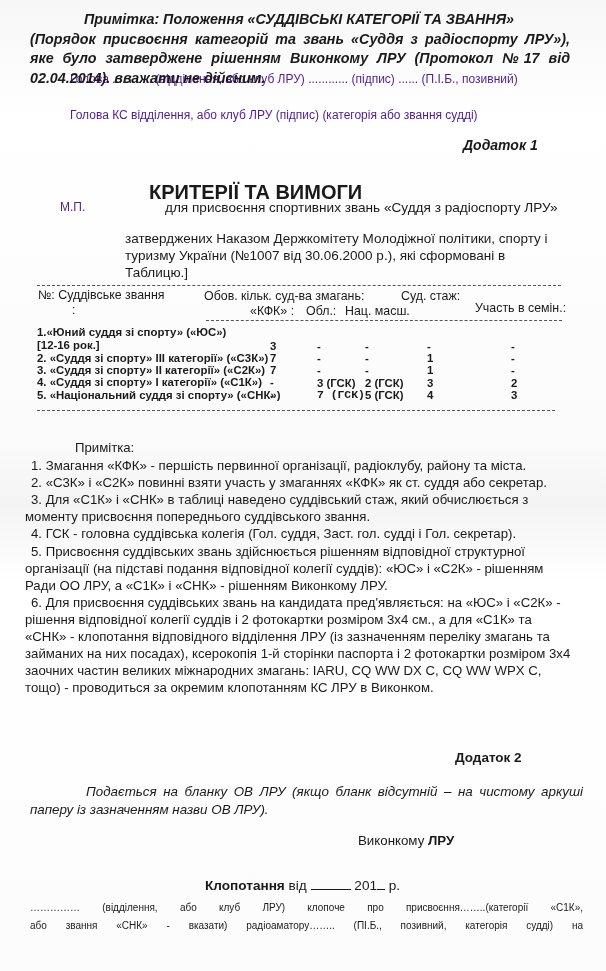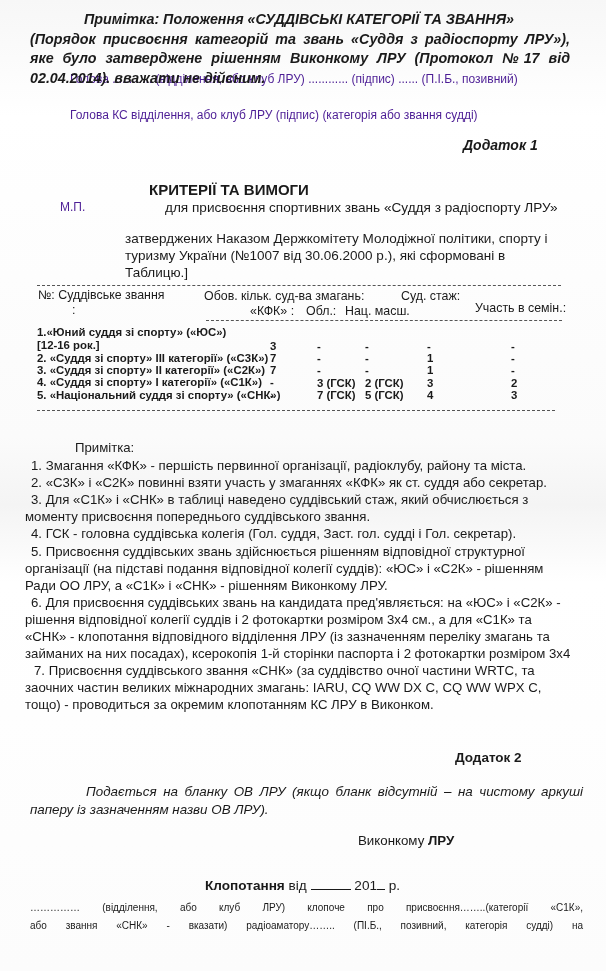--- a/index.html
+++ b/index.html
@@ -26,21 +26,21 @@
       left: 30px; top: 10px; width: 540px;
       font-size: 14.3px; line-height: 19.5px;
       white-space: normal;
     }
     #top-note .l1 { display: block; padding-left: 54px; }
     #top-note .jl { display: block; text-align: justify; text-align-last: justify; }
     #top-note .last { display: block; }
 
     #annex1 { left: 463px; top: 137px; font-size: 14px; }
 
-    #criteria-title { left: 149px; top: 181px; font-size: 15px; }
+    #criteria-title { left: 149px; top: 181px; font-size: 20px; }
     #criteria-subtitle { left: 165px; top: 200px; font-size: 13.6px; }
 
     #extract {
       left: 125px; top: 230px; width: 445px;
       font-size: 13.5px; line-height: 17px; white-space: normal;
     }
 
     .dash-line {
       position: absolute;
       height: 0;
@@ -150,42 +150,41 @@
 
 <div class="abs td" style="left:37px;top:376px;">4. «Суддя зі спорту» І категорії» («С1К»)</div>
 <div class="abs td" style="left:270px;top:376px;">-</div>
 <div class="abs td" style="left:317px;top:377px;">3 (ГСК)</div>
 <div class="abs td" style="left:365px;top:377px;">2 (ГСК)</div>
 <div class="abs td" style="left:427px;top:377px;">3</div>
 <div class="abs td" style="left:511px;top:377px;">2</div>
 
 <div class="abs td" style="left:37px;top:389px;">5. «Національний суддя зі спорту» («СНК»)</div>
 <div class="abs td" style="left:270px;top:389px;">-</div>
-<div class="abs td" style="left:317px;top:389px;">7 (ГСК)</div>
+<div class="abs td" style="left:317px;top:389px;font-family:Liberation Mono, monospace;">7 (ГСК)</div>
 <div class="abs td" style="left:365px;top:389px;">5 (ГСК)</div>
 <div class="abs td" style="left:427px;top:389px;">4</div>
 <div class="abs td" style="left:511px;top:389px;">3</div>
 
 <div class="dash-line" style="left:37px;top:410px;width:518px;"></div>
 
 <div id="notes" class="abs">
   <span class="title">Примітка:</span>
   <span class="n">1. Змагання «КФК» - першість первинної організації, радіоклубу, району та міста.</span>
   <span class="n">2. «С3К» і «С2К» повинні взяти участь у змаганнях «КФК» як ст. суддя або секретар.</span>
   <span class="n">3. Для «С1К» і «СНК» в таблиці наведено суддівський стаж, який обчислюється з</span>
   <span class="cont">моменту присвоєння попереднього суддівського звання.</span>
   <span class="n">4. ГСК - головна суддівська колегія (Гол. суддя, Заст. гол. судді і Гол. секретар).</span>
   <span class="n">5. Присвоєння суддівських звань здійснюється рішенням відповідної структурної</span>
   <span class="cont">організації (на підставі подання відповідної колегії суддів): «ЮС» і «С2К» - рішенням</span>
   <span class="cont">Ради ОО ЛРУ, а «С1К» і «СНК» - рішенням Виконкому ЛРУ.</span>
   <span class="n">6. Для присвоєння суддівських звань на кандидата пред'являється: на «ЮС» і «С2К» -</span>
   <span class="cont">рішення відповідної колегії суддів і 2 фотокартки розміром 3х4 см., а для «С1К» та</span>
   <span class="cont">«СНК» - клопотання відповідного відділення ЛРУ (із зазначенням переліку змагань та</span>
   <span class="cont">займаних на них посадах), ксерокопія 1-й сторінки паспорта і 2 фотокартки розміром 3х4</span>
-  <span class="n n7">7. Присвоєння суддівського звання «СНК» (за суддівство очної частини WRTC, та</span>
   <span class="cont">заочних частин великих міжнародних змагань:  IARU, CQ WW DX C, CQ WW WPX C,</span>
   <span class="cont">тощо)  - проводиться за окремим клопотанням КС ЛРУ в Виконком.</span>
 </div>
 
 <div id="annex2" class="abs b">Додаток 2</div>
 
 <div id="submitted" class="abs i">
   <span class="jl">Подається на бланку ОВ  ЛРУ (якщо бланк відсутній – на чистому аркуші</span>
   <span>паперу із зазначенням назви ОВ ЛРУ).</span>
 </div>

